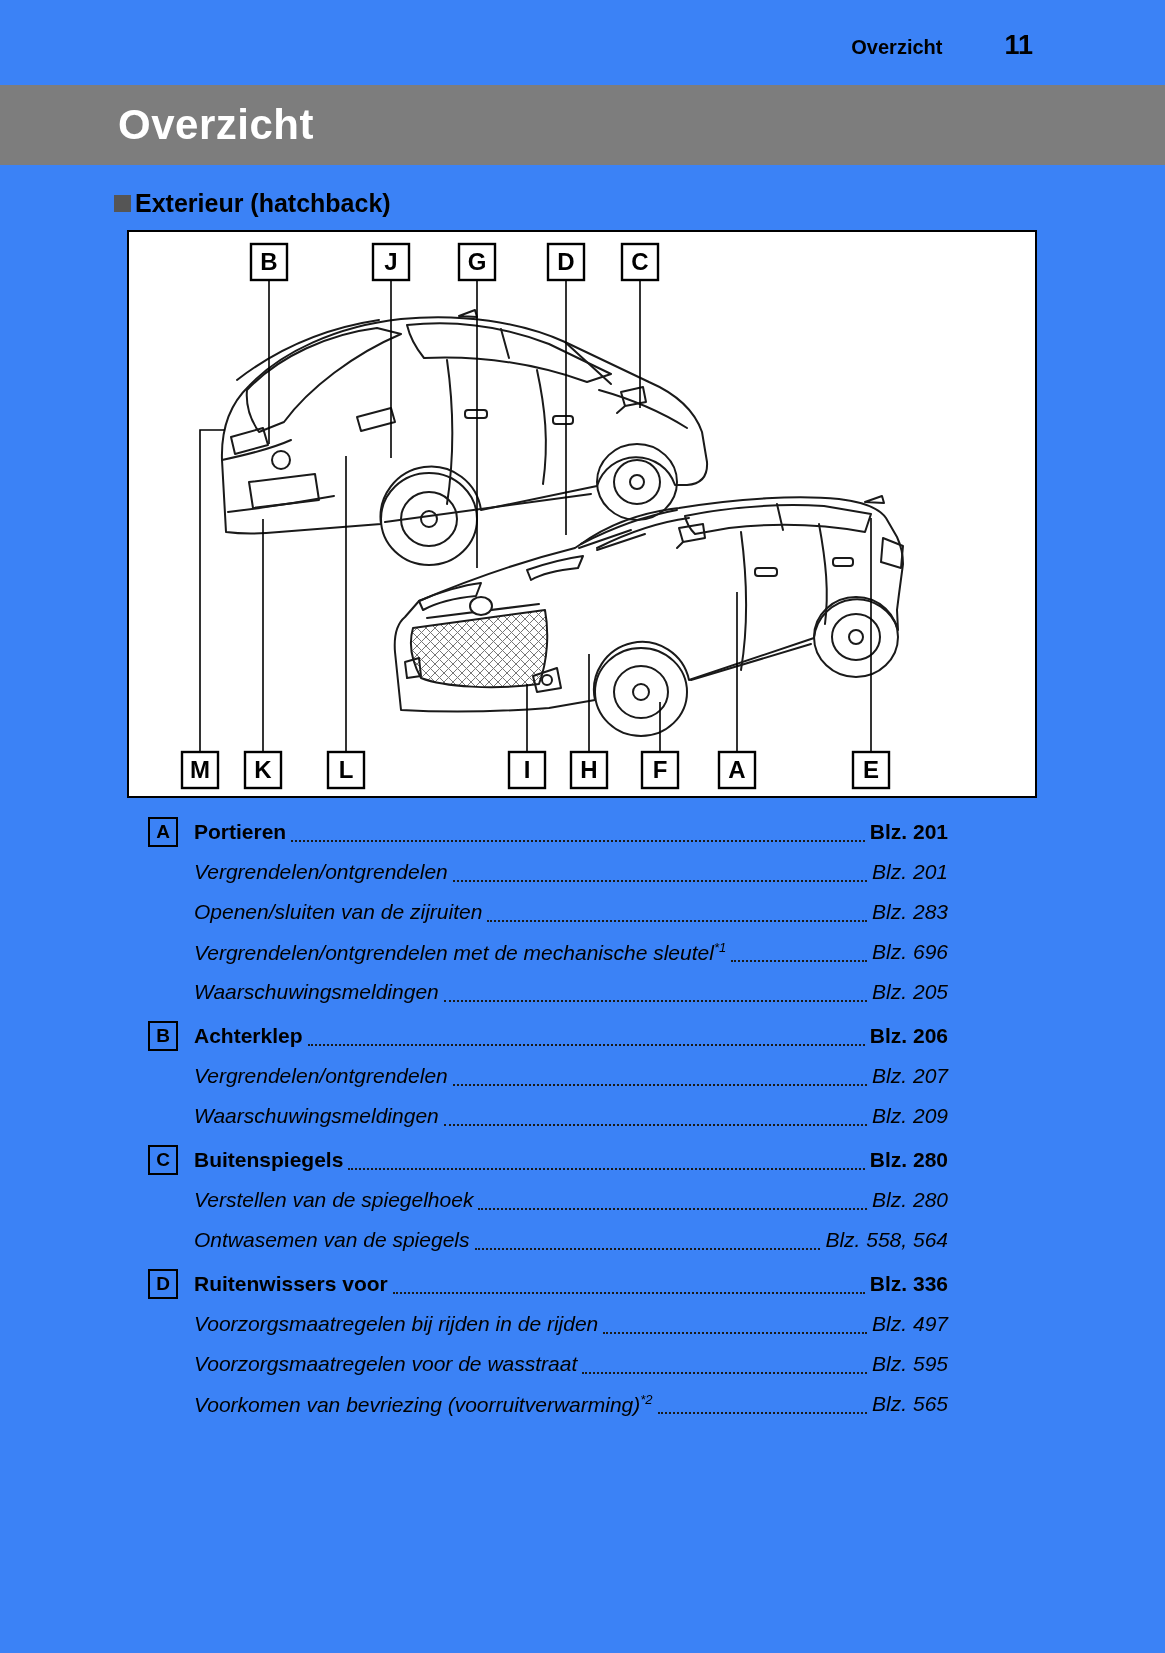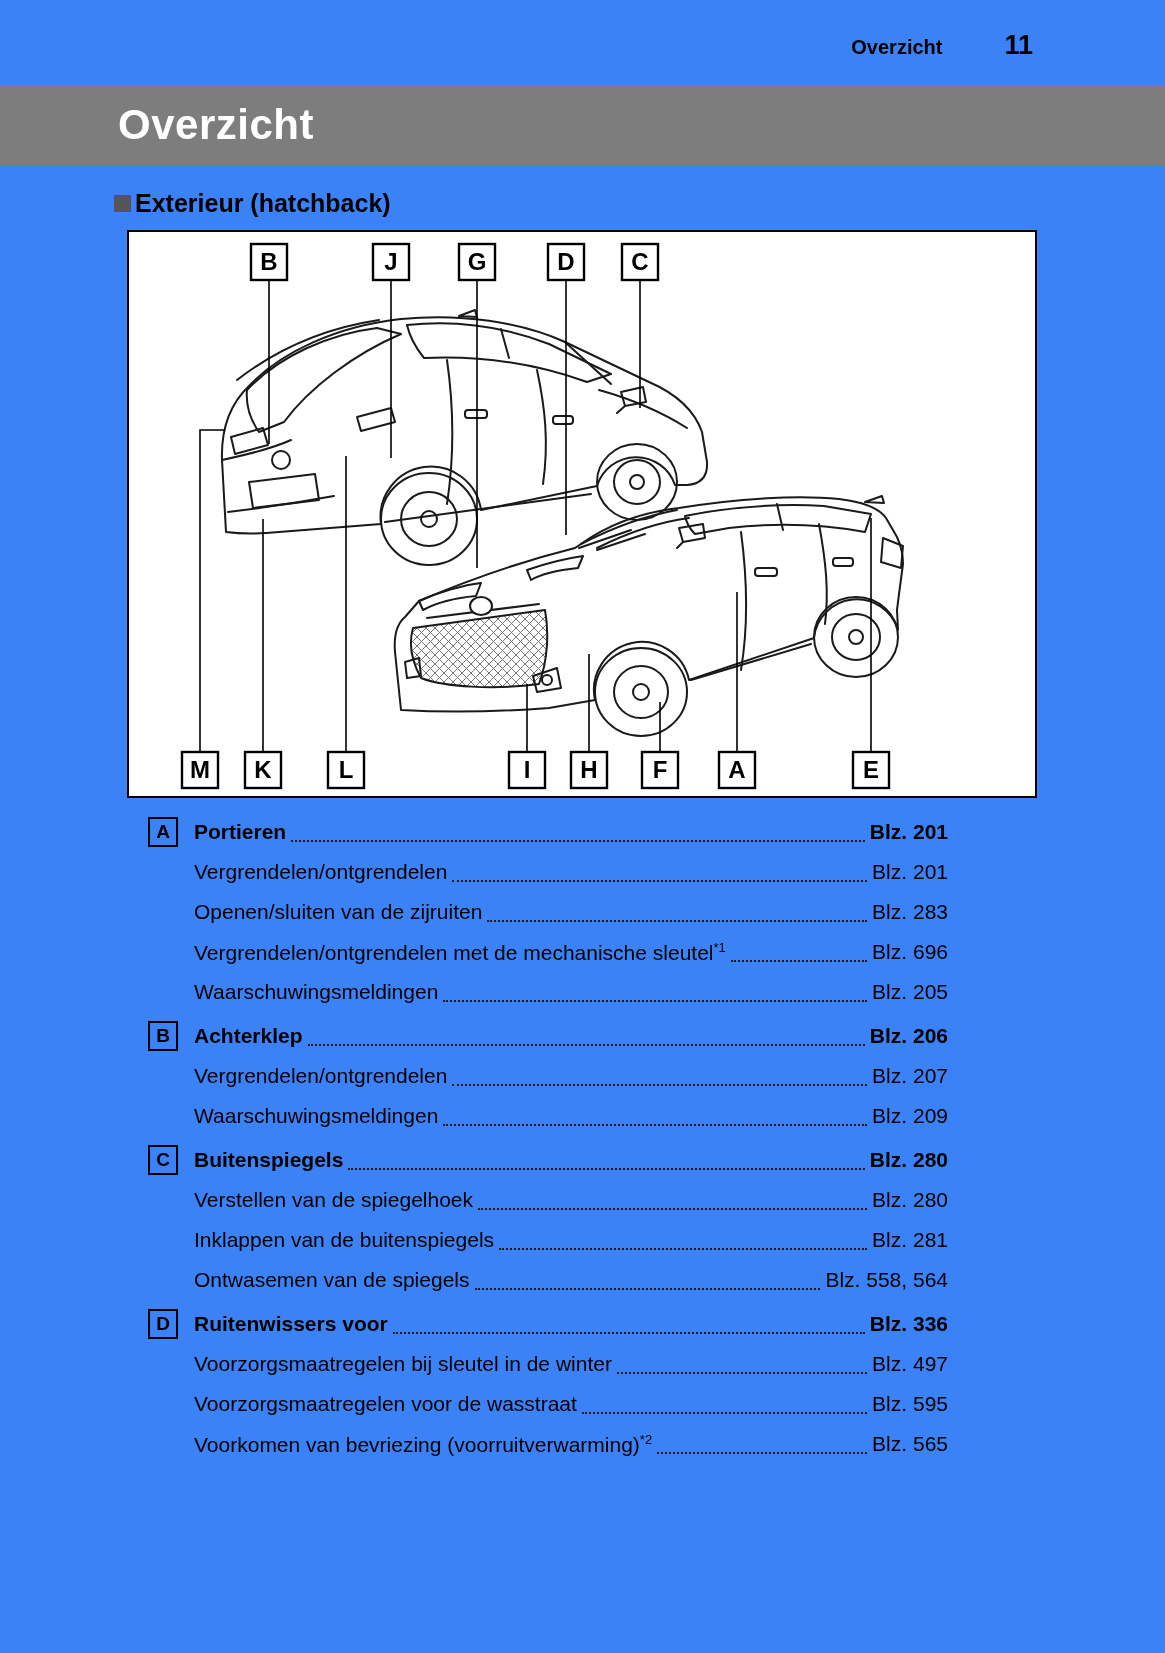--- a/index.html
+++ b/index.html
@@ -20,21 +20,21 @@
 
   .diagram-box { position:relative; margin:12px 0 0 127px; width:910px; height:568px; border:2px solid #000; background:#fff; }
   .diagram-svg { display:block; }
   .diagram-svg text.lbl { font-family:"Liberation Sans","DejaVu Sans",sans-serif; font-weight:bold; font-size:24px; fill:#000; }
 
   .toc { margin:14px 0 0 148px; width:800px; font-size:21px; }
   .toc-row { display:flex; align-items:center; height:40px; }
   .toc-head { margin-top:4px; }
   .letter-box { flex:0 0 auto; width:30px; height:30px; border:2px solid #000; display:flex; align-items:center; justify-content:center; font-weight:bold; font-size:19px; margin-right:16px; }
   .toc-title { font-weight:bold; white-space:nowrap; }
-  .toc-item { padding-left:46px; }
+  .toc-item { padding-left:46px;font-style:italic; }
   .toc-label { white-space:nowrap; }
   .toc-sup { font-size:13px; vertical-align:super; }
   .leader { flex:1 1 auto; border-bottom:2.5px dotted #1a1a1a; align-self:flex-end; margin:0 5px 10px 5px; min-width:20px; }
   .toc-page { white-space:nowrap; }
   .head-page { font-weight:bold; }
 </style>
 </head>
 <body>
 
 <div class="page">
@@ -248,38 +248,33 @@
       <span class="toc-title">Buitenspiegels</span>
       <span class="leader"></span>
       <span class="toc-page head-page">Blz. 280</span>
     </div>
     <div class="toc-row toc-item">
       <span class="toc-label">Verstellen van de spiegelhoek</span>
       <span class="leader"></span>
       <span class="toc-page">Blz. 280</span>
     </div>
     <div class="toc-row toc-item">
-      <span class="toc-label">Inklappen van de buitenspiegels</span>
-      <span class="leader"></span>
-      <span class="toc-page">Blz. 281</span>
-    </div>
-    <div class="toc-row toc-item">
       <span class="toc-label">Ontwasemen van de spiegels</span>
       <span class="leader"></span>
       <span class="toc-page">Blz. 558, 564</span>
     </div>
 
     <div class="toc-row toc-head">
       <span class="letter-box">D</span>
       <span class="toc-title">Ruitenwissers voor</span>
       <span class="leader"></span>
       <span class="toc-page head-page">Blz. 336</span>
     </div>
     <div class="toc-row toc-item">
-      <span class="toc-label">Voorzorgsmaatregelen bij sleutel in de winter</span>
+      <span class="toc-label">Voorzorgsmaatregelen bij rijden in de rijden</span>
       <span class="leader"></span>
       <span class="toc-page">Blz. 497</span>
     </div>
     <div class="toc-row toc-item">
       <span class="toc-label">Voorzorgsmaatregelen voor de wasstraat</span>
       <span class="leader"></span>
       <span class="toc-page">Blz. 595</span>
     </div>
     <div class="toc-row toc-item">
       <span class="toc-label"><span>Voorkomen van bevriezing (voorruitverwarming)</span><sup class="toc-sup">*2</sup></span>

